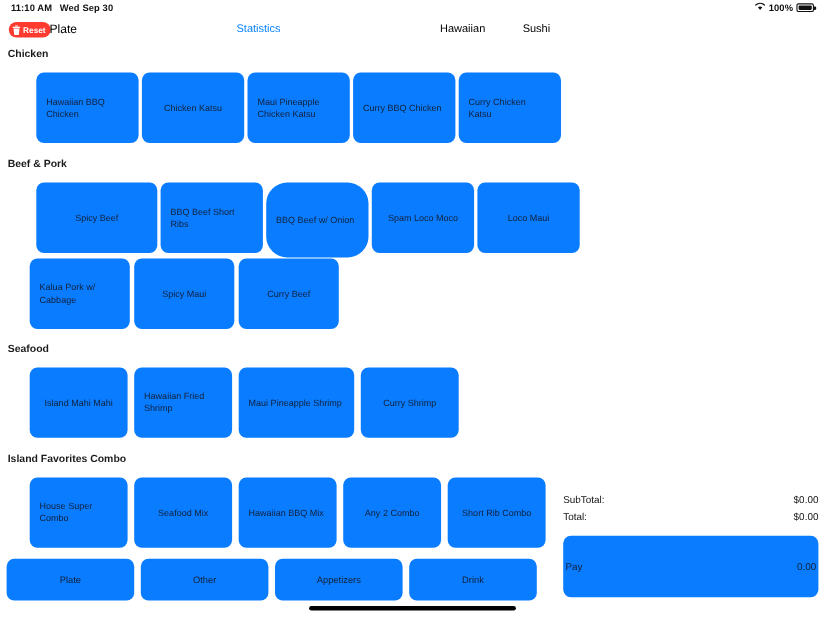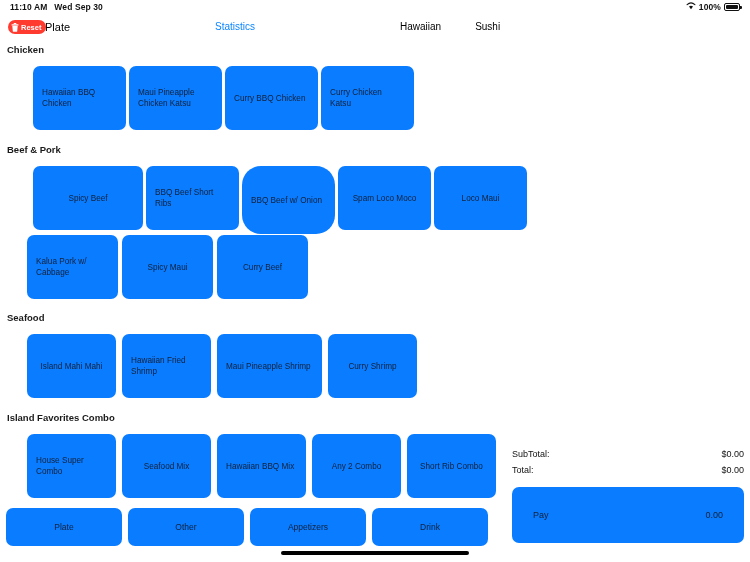--- a/index.html
+++ b/index.html
@@ -96,21 +96,21 @@
   }
   .total-line {
     display: flex; justify-content: space-between;
     font-size: 9px; color: #111; line-height: 16px;
   }
   .pay-btn {
     position: absolute; left: 512px; top: 487px;
     width: 232px; height: 56px;
     background: #0A7CFF; border-radius: 7px;
     display: flex; align-items: center; justify-content: space-between;
-    padding: 0 21px; color: #12213a; font-size: 9px; cursor: pointer;
+    padding: 0 2px; color: #12213a; font-size: 9px; cursor: pointer;
     border: none; font-family: "Liberation Sans", sans-serif;
   }
 
   
   .home-indicator {
     position: absolute; left: 281px; bottom: 7px;
     width: 188px; height: 4px; background: #000; border-radius: 3px;
   }
 </style>
 </head>
@@ -159,20 +159,23 @@
       <span class="cuisine-tab">Sushi</span>
     </div>
 
   <div class="menu-area" id="menu-area">
       <div style="position: absolute; left: 0px; top: 4px; width: 505px;">
         <div class="section-title">Chicken</div>
         <div class="btn-row" style="position: absolute; left: 13px; top: 22px; gap: 3px;">
           <button class="item-btn" style="width: 93px; height: 64px;">
             <span>Hawaiian BBQ Chicken</span>
           </button>
+          <button class="item-btn center" style="width: 93px; height: 64px;">
+            <span>Chicken Katsu</span>
+          </button>
           <button class="item-btn" style="width: 93px; height: 64px;">
             <span>Maui Pineapple Chicken Katsu</span>
           </button>
           <button class="item-btn" style="width: 93px; height: 64px;">
             <span>Curry BBQ Chicken</span>
           </button>
           <button class="item-btn" style="width: 93px; height: 64px;">
             <span>Curry Chicken Katsu</span>
           </button>
         </div>

